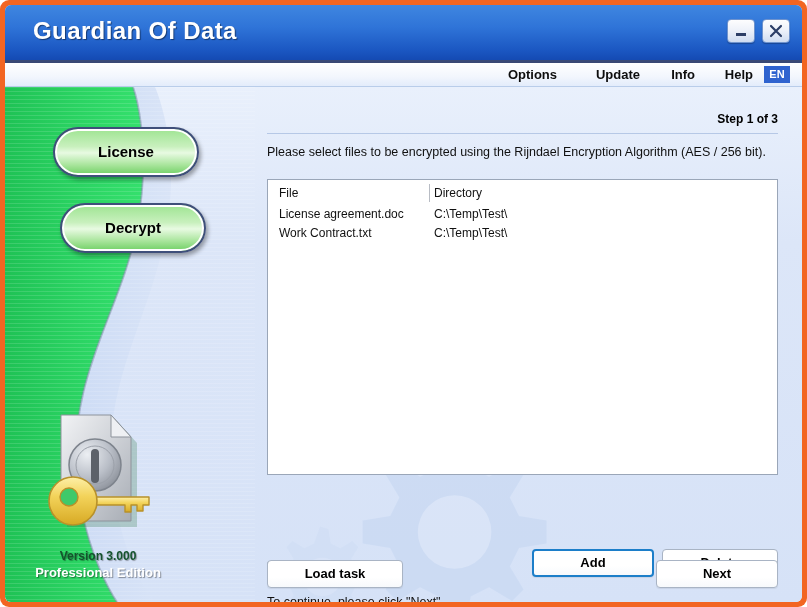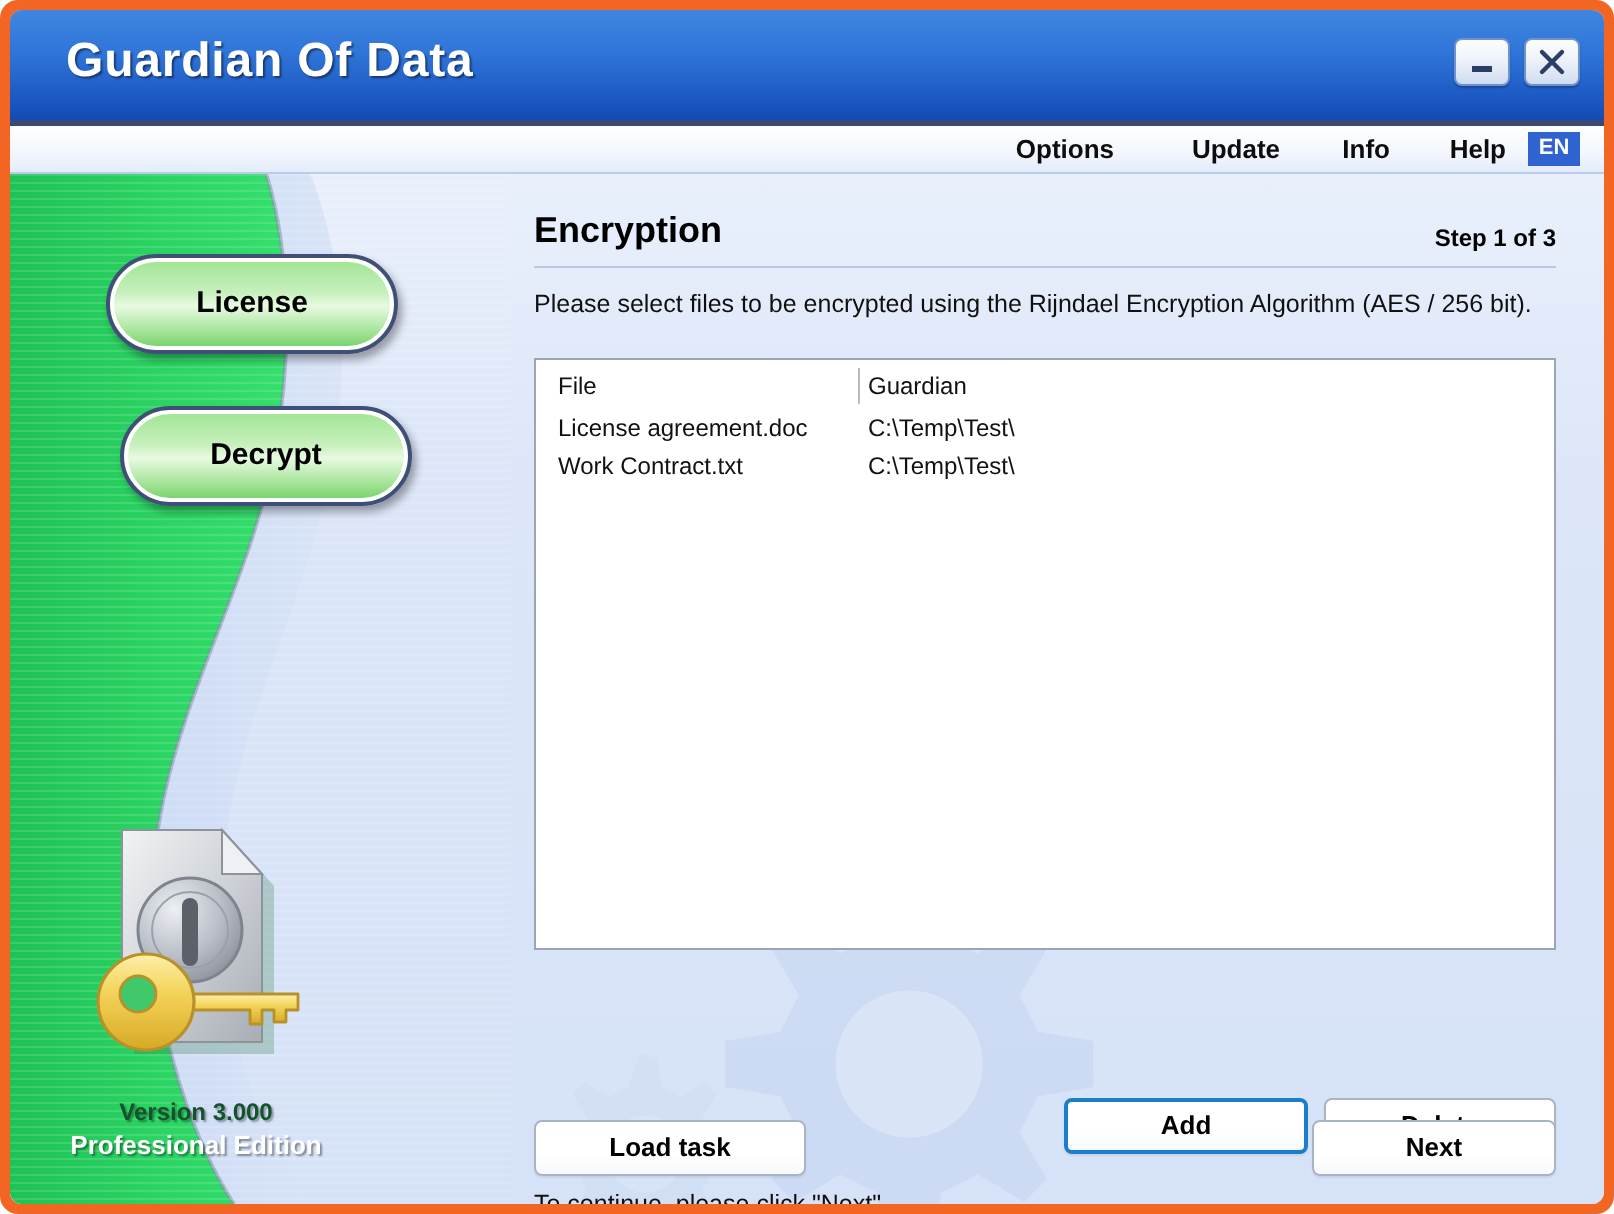--- a/index.html
+++ b/index.html
@@ -436,29 +436,28 @@
             <circle cx="40" cy="92" r="9" fill="#3fc96a" stroke="#b8912a" stroke-width="1.4"></circle>
           </g>
         </svg>
       </div>
 
       <div id="version-line">Version 3.000</div>
       <div id="edition-line">Professional Edition</div>
     </div>
 
     <div id="main">
-      <div id="page-title">Encryption</div>
       <div id="step-label">Step 1 of 3</div>
       <div id="title-rule"></div>
       <div id="intro-text">Please select files to be encrypted using the Rijndael Encryption Algorithm (AES / 256 bit).</div>
 
       <div id="filelist">
         <div id="col-sep"></div>
         <div class="hdr-cell" id="hdr-file">File</div>
-        <div class="hdr-cell" id="hdr-dir">Guardian</div>
+        <div class="hdr-cell" id="hdr-dir">Directory</div>
 
         <div>
           <div class="row-cell" style="left:11px; top:27px;">License agreement.doc</div>
           <div class="row-cell" style="left:166px; top:27px;">C:\Temp\Test\</div>
         </div>
         <div>
           <div class="row-cell" style="left:11px; top:46px;">Work Contract.txt</div>
           <div class="row-cell" style="left:166px; top:46px;">C:\Temp\Test\</div>
         </div>
       </div>

